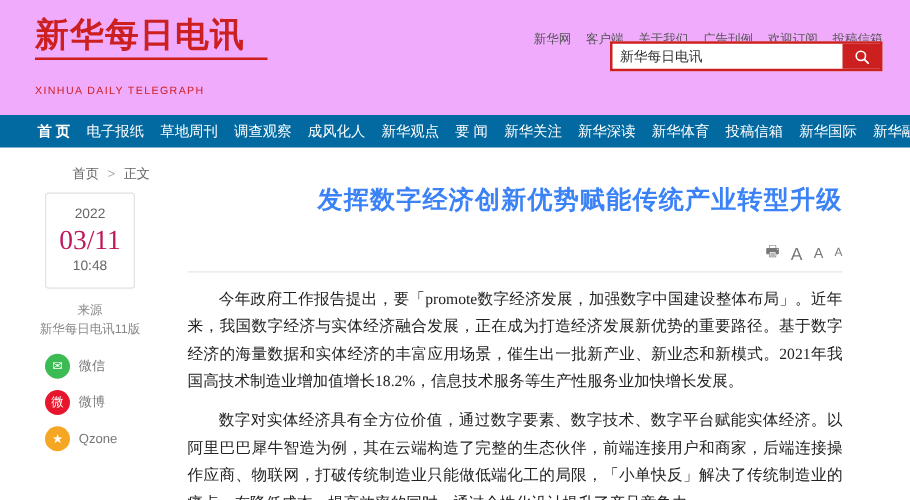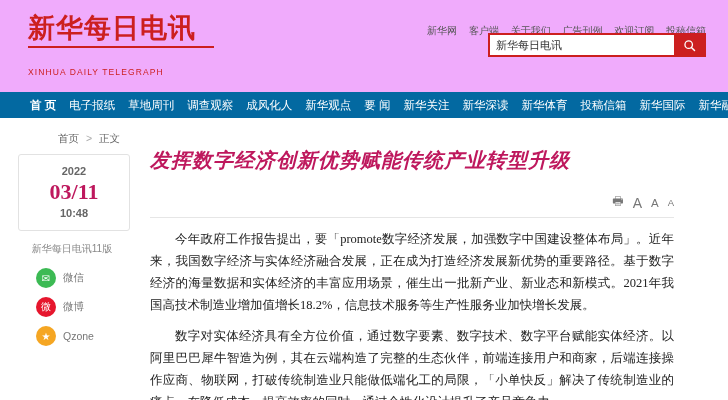--- a/index.html
+++ b/index.html
@@ -91,23 +91,22 @@
   .breadcrumb .sep{margin:0 4px;color:#aaa;}
   
   .leftcol{
     position:absolute;left:18px;top:36px;width:108px;
     text-align:center;
   }
   .datebox{
     border:1px solid #e2e2e2;
     border-radius:3px;
     padding:8px 0 9px;
-    width:112px;margin:0 auto;
+    width:72px;margin:0 auto;
     box-sizing:border-box;
-    font-weight:bold;
   }
   .date-year{font-size:11px;color:#666;line-height:16px;}
   .date-md{font-size:22px;color:#be185d;line-height:26px;font-family:"Liberation Serif",serif;}
   .date-time{font-size:11px;color:#666;line-height:16px;}
   .source{
     margin-top:10px;font-size:10px;color:#888;line-height:15px;
   }
   .share{
     margin-top:12px;
   }
@@ -124,29 +123,28 @@
   }
   .ico-wechat{background:#3cba54;}
   .ico-weibo{background:#e6162d;}
   .ico-qzone{background:#f5a623;}
   .share-label{font-size:10.5px;color:#777;}
   
   .article{
     position:absolute;left:150px;top:28px;width:524px;
   }
   .title{
-    text-align:left;
+    text-align:right;
     font-family:"Liberation Serif","DejaVu Serif",serif;
     font-weight:bold;
     font-size:20px;
-    color:#be185d;
+    color:#3b82f6;
     letter-spacing:1px;
     line-height:28px;
     margin:0;
-    font-style:italic;
   }
   .tools{
     display:flex;align-items:center;justify-content:flex-end;
     margin-top:18px;margin-bottom:4px;
     color:#777;
   }
   .tool-ico{margin-left:9px;cursor:pointer;font-size:12px;}
   .fontA-big{font-size:14px;}
   .fontA-mid{font-size:11.5px;}
   .fontA-sm{font-size:9.5px;}
@@ -219,20 +217,21 @@
     <span>正文</span>
   </div>
 
   <div class="leftcol">
     <div class="datebox">
       <div class="date-year">2022</div>
       <div class="date-md">03/11</div>
       <div class="date-time">10:48</div>
     </div>
     <div class="source">
+      <div>来源</div>
       <div>新华每日电讯11版</div>
     </div>
 
     <div class="share">
       <div class="share-item">
         <span class="share-ico ico-wechat">✉</span>
         <span class="share-label">微信</span>
       </div>
       <div class="share-item">
         <span class="share-ico ico-weibo">微</span>

